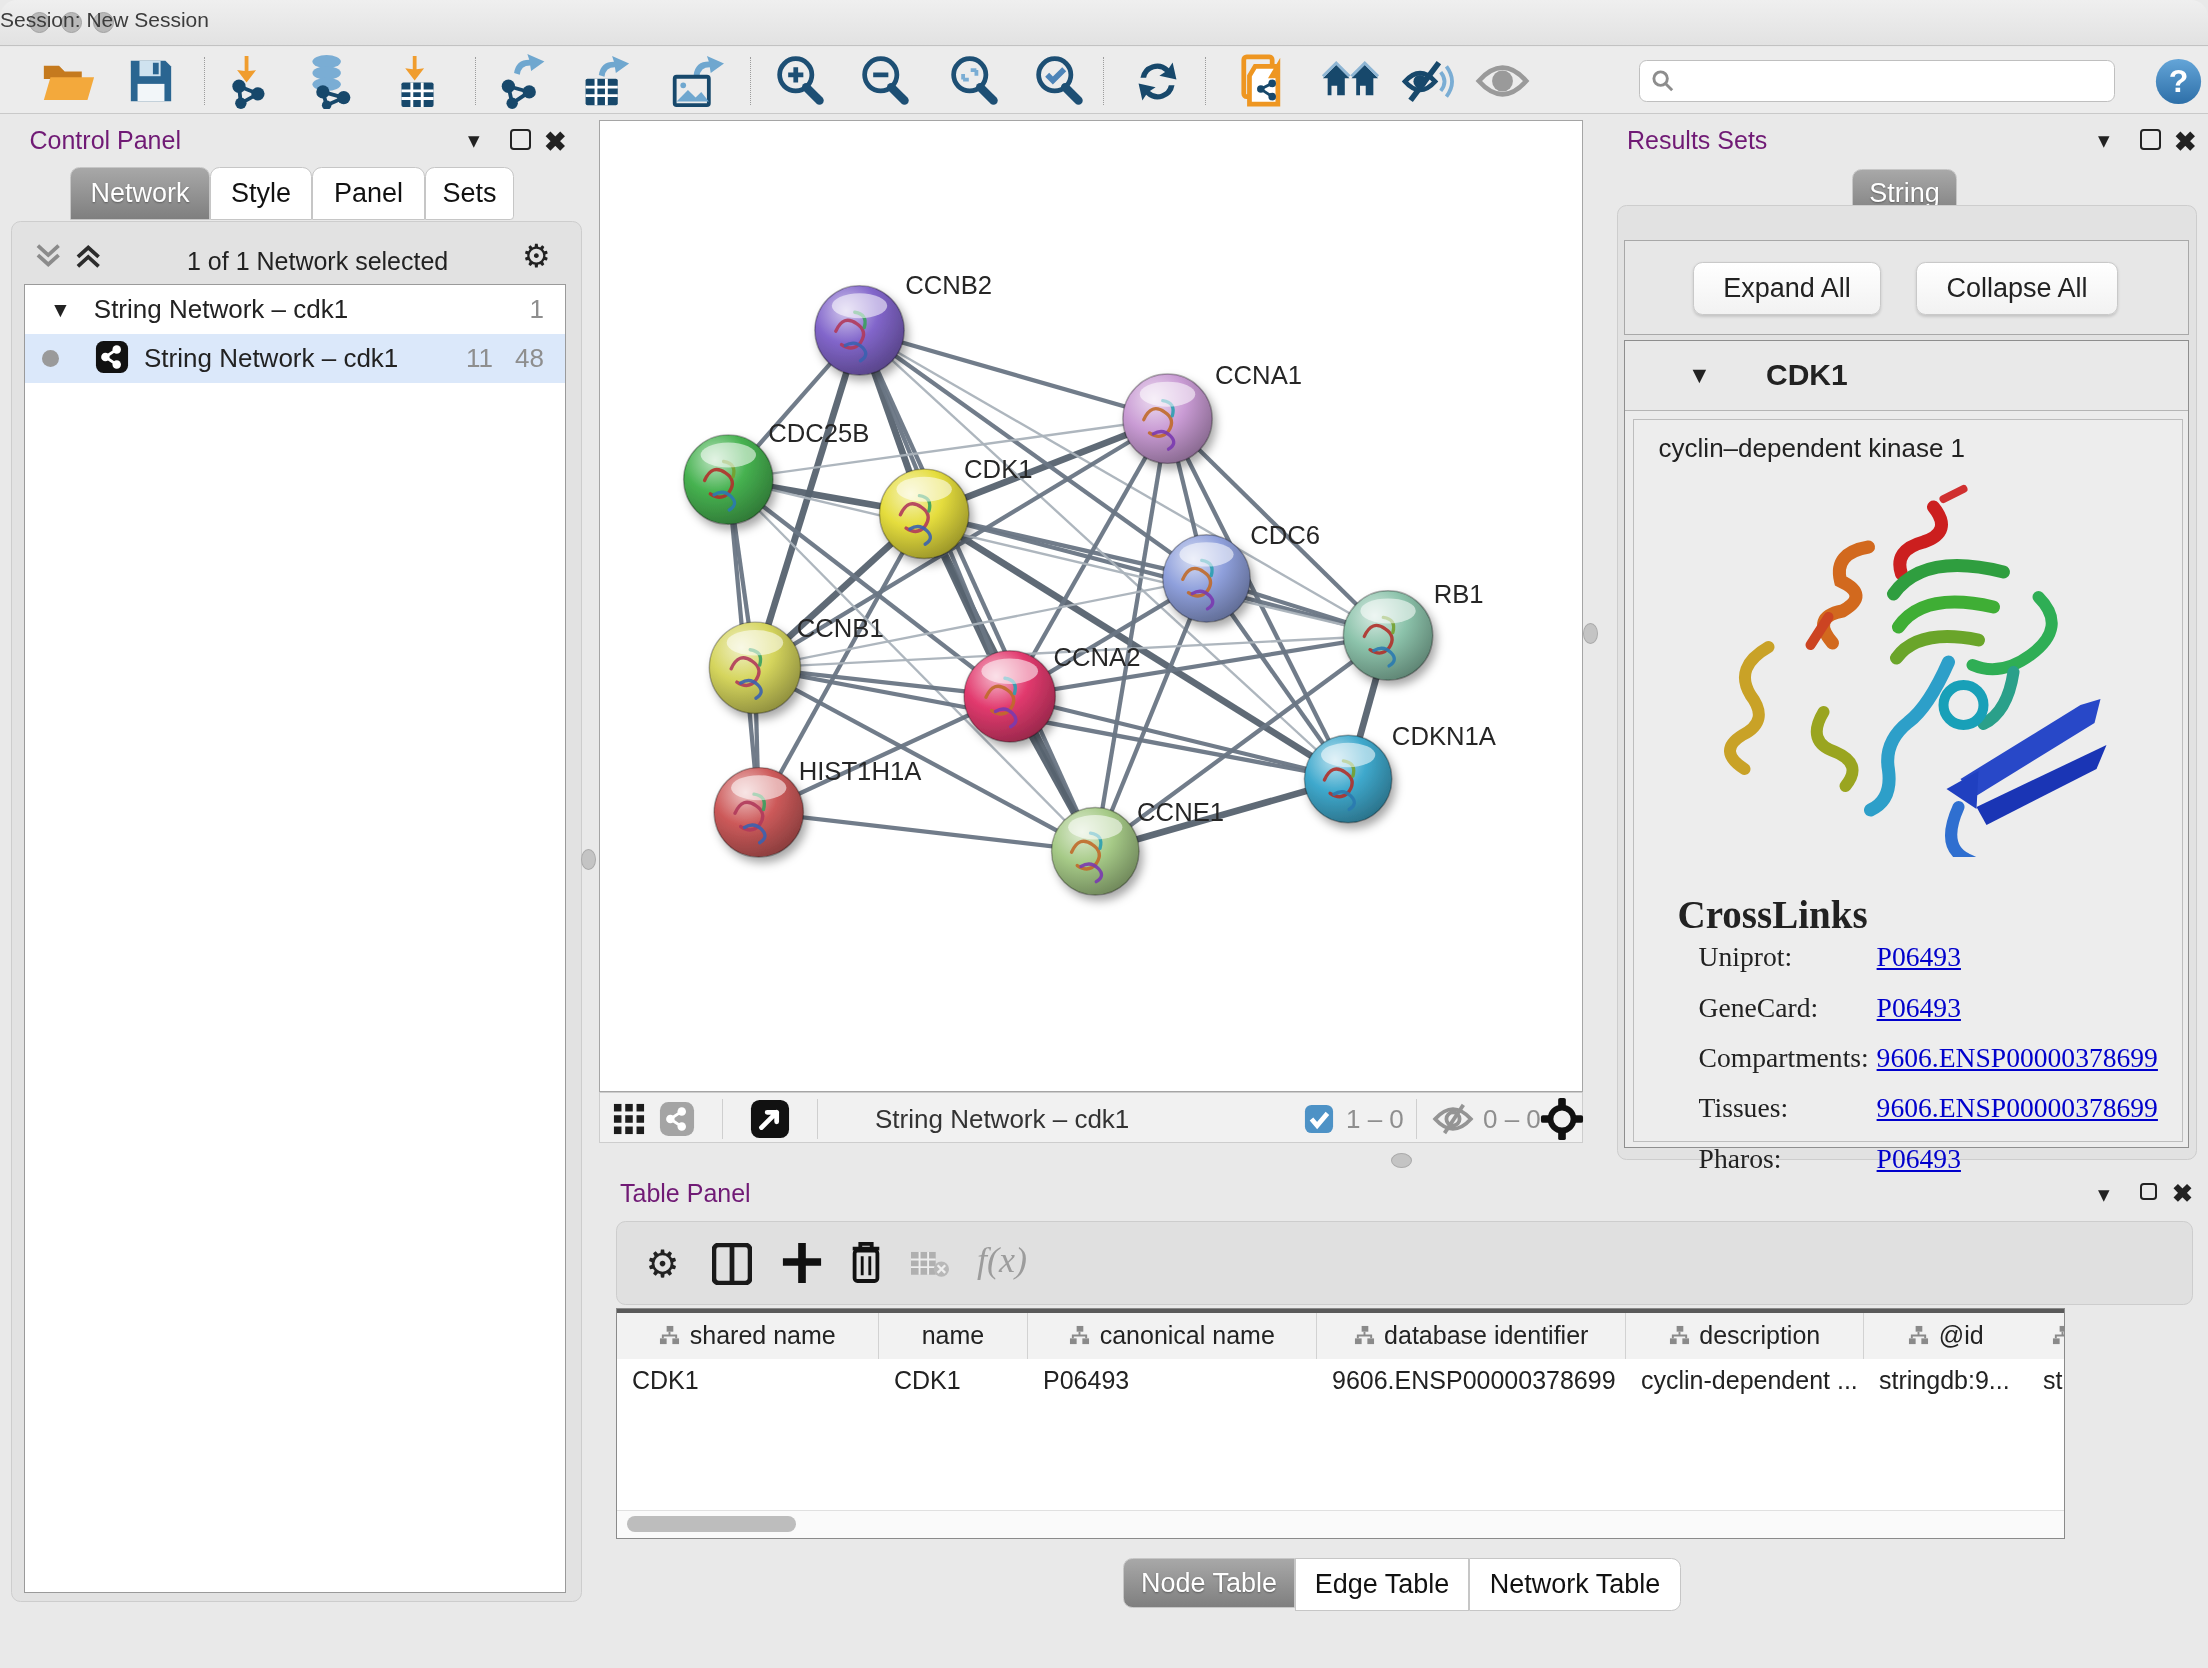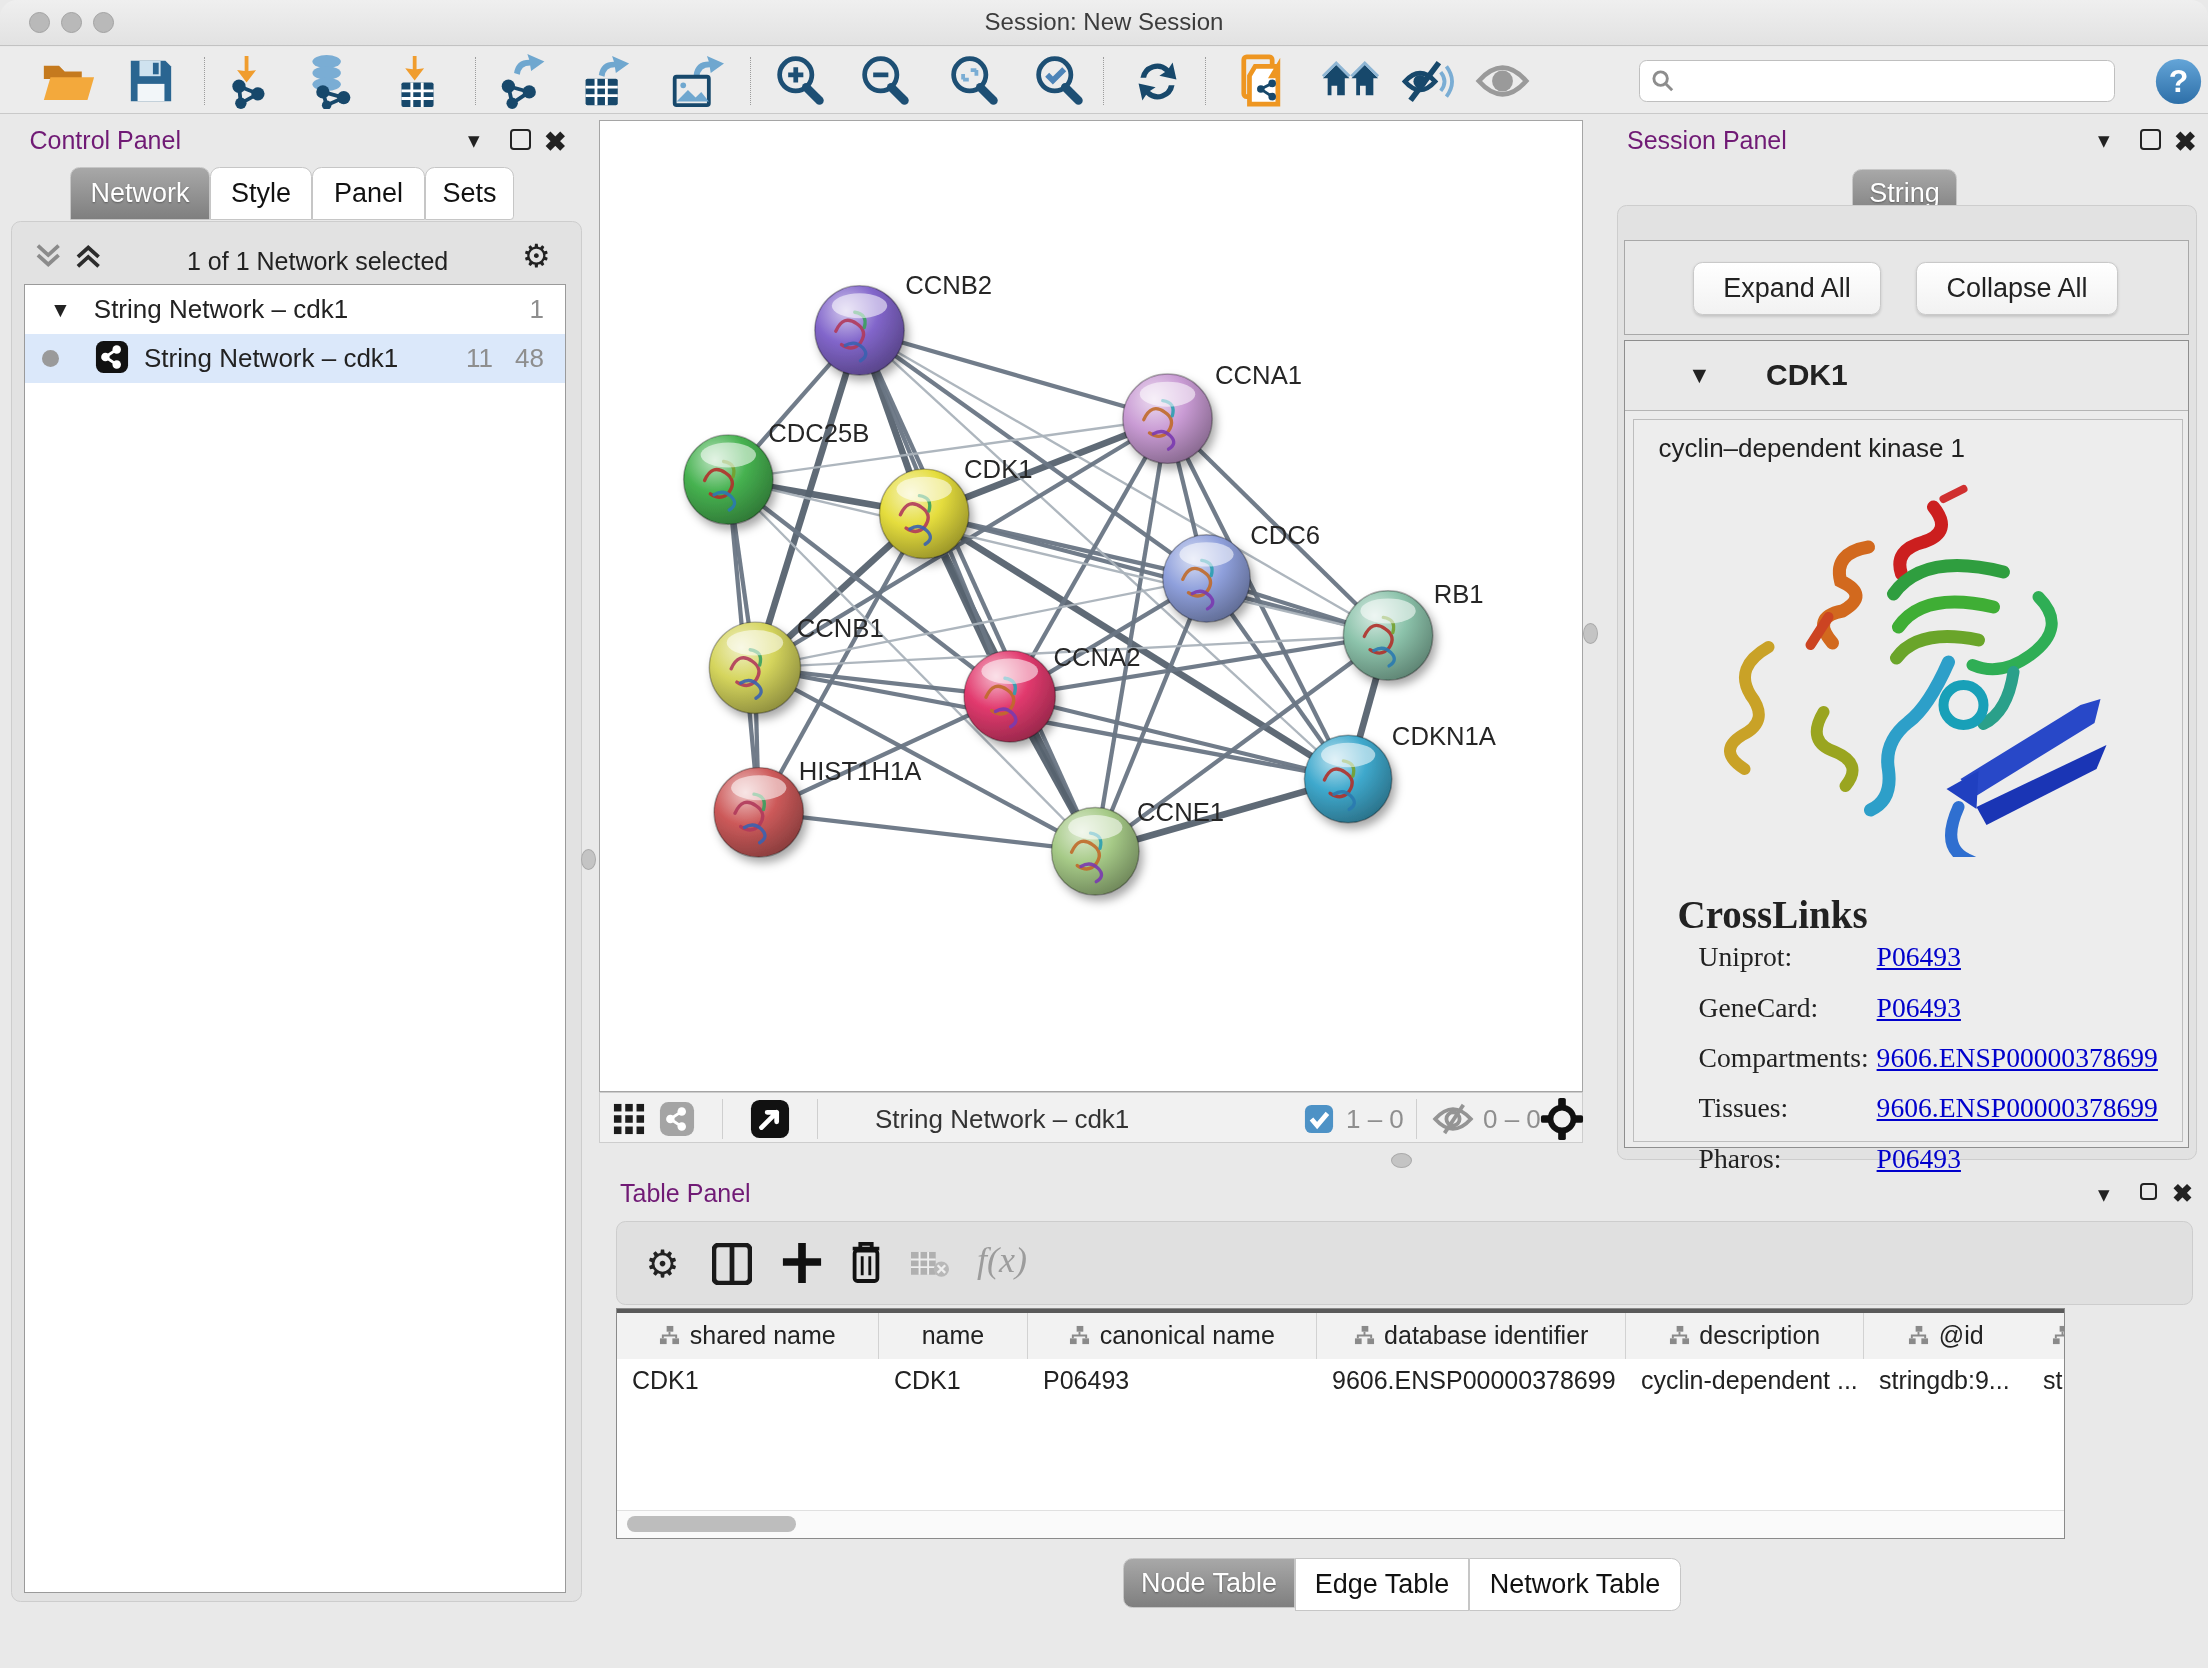--- a/index.html
+++ b/index.html
@@ -5,21 +5,21 @@
   html,body{margin:0;padding:0;background:#e9e9e9;}
   *{box-sizing:border-box;}
   .app{position:relative;width:2208px;height:1668px;background:#e9e9e9;
        font-family:"Liberation Sans",sans-serif;color:#222;overflow:hidden;
        border-radius:17px 17px 0 0;}
   
   .titlebar{position:absolute;left:0;top:0;width:2208px;height:46px;
     background:linear-gradient(#efefef,#e2e2e2);border-bottom:1px solid #c2c2c2;}
   .dot{position:absolute;top:12.4px;width:21px;height:21px;border-radius:50%;
        background:#b9b9b9;border:1px solid #a2a2a2;}
-  .win-title{position:absolute;top:7.6px;width:100%;text-align:center;font-size:24px;color:#3c3c3c;}
+  .win-title{position:absolute;top:7.6px;width:100%;text-align:left;font-size:21px;color:#3c3c3c;}
   
   .toolbar{position:absolute;left:0;top:47px;width:2208px;height:67px;background:#ececec;
            border-bottom:1px solid #c9c9c9;}
   .tico{position:absolute;top:7.6px;width:61px;height:53px;display:flex;align-items:center;justify-content:center;}
   .tsep{position:absolute;top:9.5px;width:0;height:48px;border-left:1.9px dotted #9c9c9c;}
   .searchbox{position:absolute;left:1639px;top:13.3px;width:476px;height:42px;background:#fff;
      border:1px solid #bfbfbf;border-radius:7.6px;display:flex;align-items:center;padding-left:11.4px;}
   
   .phead{position:absolute;font-size:25px;color:#701a75;}
   .pctl{position:absolute;font-size:23px;color:#222;}
@@ -568,21 +568,21 @@
             <rect x="19" y="1" width="8" height="10" rx="2"></rect>
             <rect x="19" y="35" width="8" height="10" rx="2"></rect>
             <rect x="1" y="19" width="10" height="8" rx="2"></rect>
             <rect x="35" y="19" width="10" height="8" rx="2"></rect>
           </g>
         </svg>
     </div>
   </div>
 
   <div>
-    <div class="phead" style="left:1627px;top:126px">Session Panel</div>
+    <div class="phead" style="left:1627px;top:126px">Results Sets</div>
     <div class="pctl" style="left:2098px;top:127px">▾</div>
     <span class="floatbox" style="position:absolute;left:2140px;top:129px"></span>
     <div class="pctl" style="left:2174px;top:126px;font-size:27px;font-weight:bold">✖</div>
 
     <div class="tab sel" style="left:1852px;top:169px;width:105px;height:49px;border-radius:9.5px">
         <span>String</span>
       </div>
 
     <div class="subpanel" style="left:1617px;top:205px;width:580px;height:955px"></div>
 

